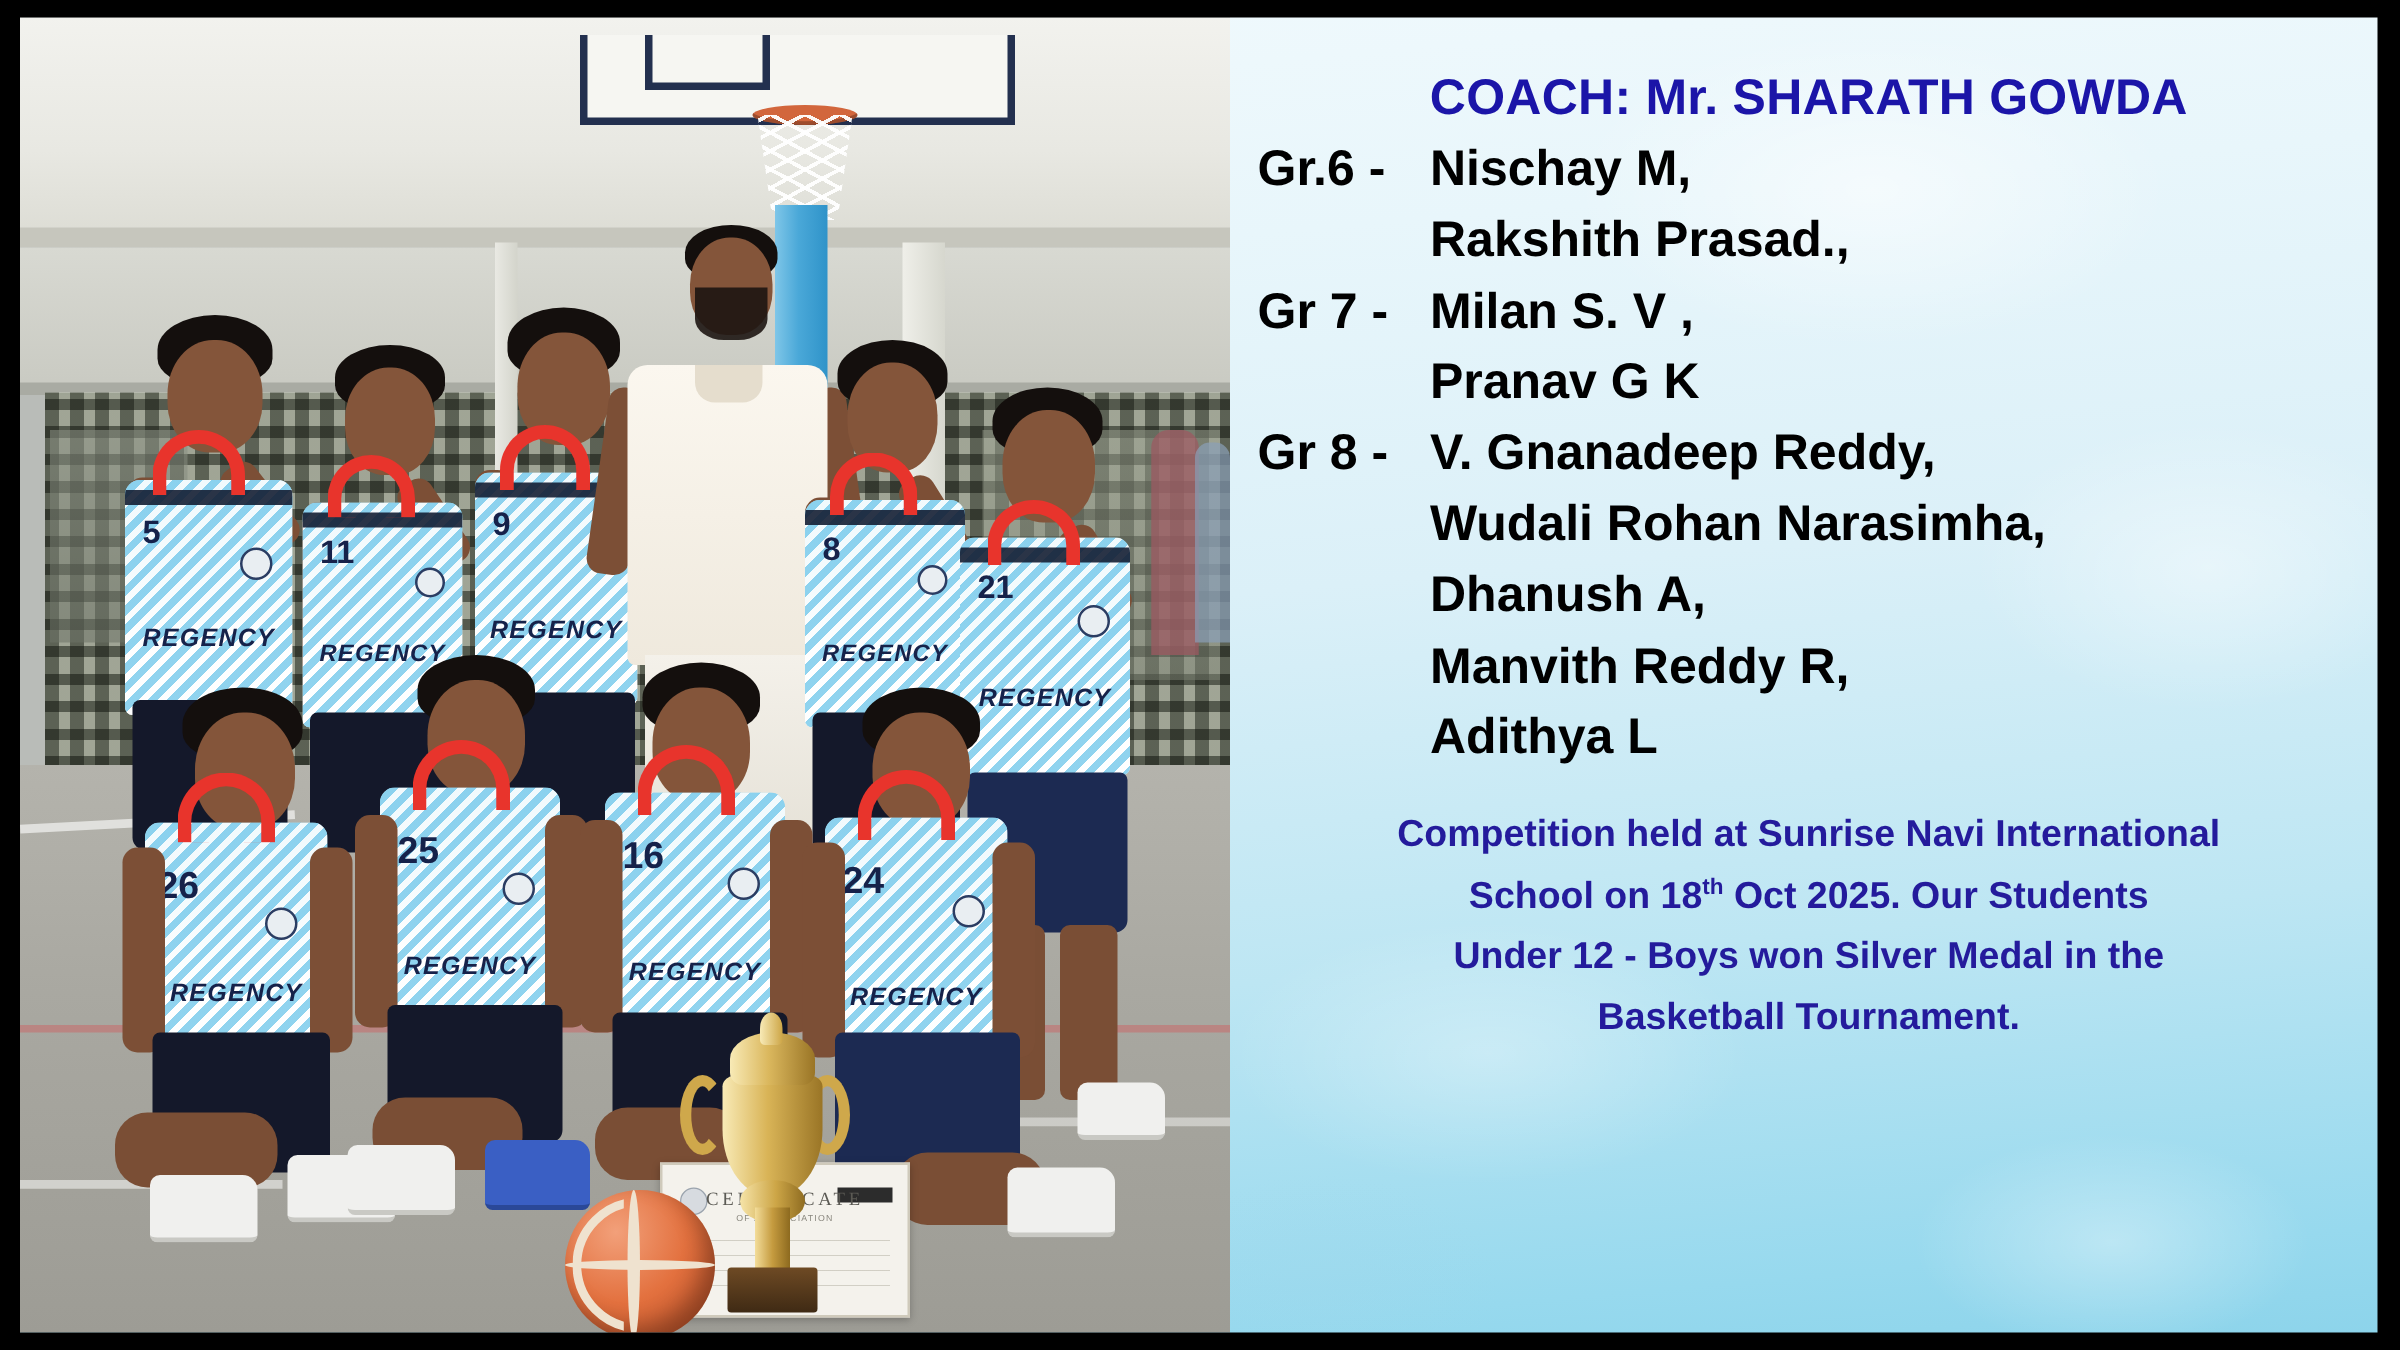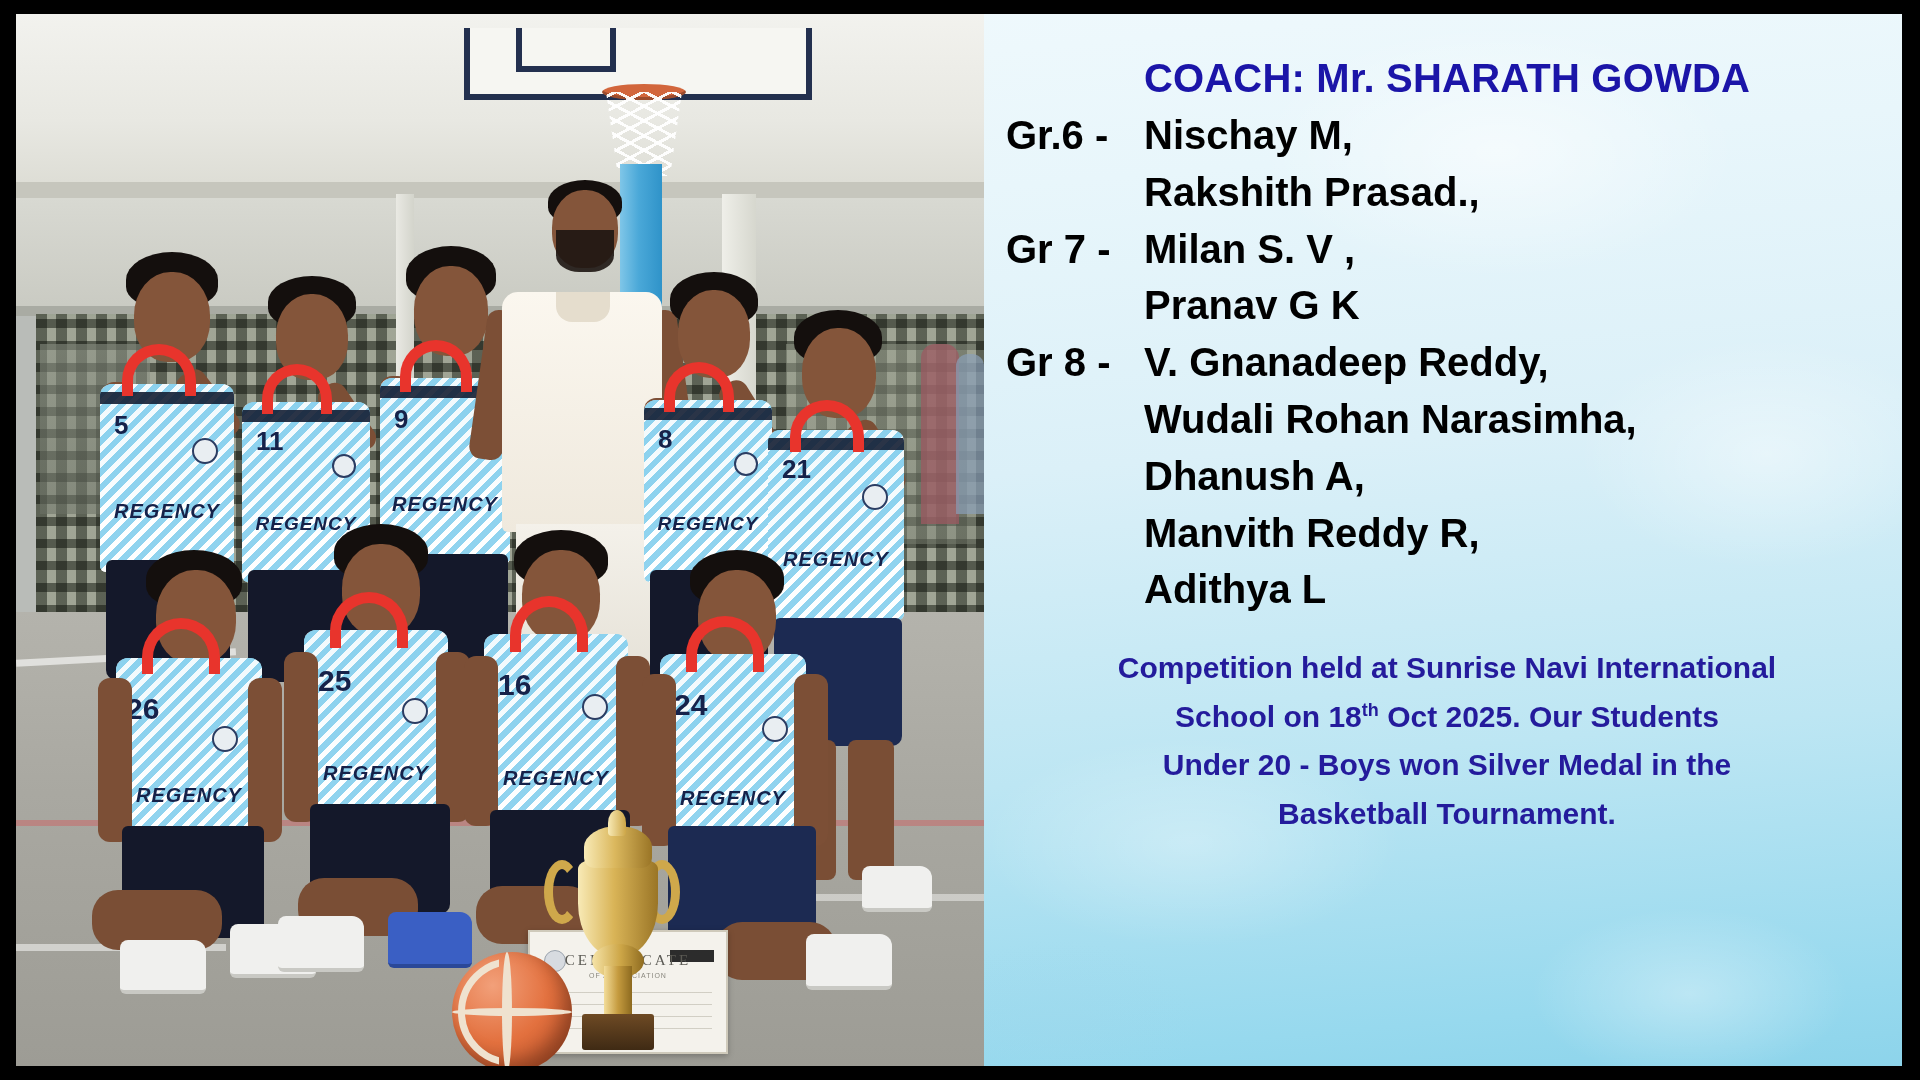--- a/index.html
+++ b/index.html
@@ -439,21 +439,21 @@
       </div>
       <div class="roster-row">
         <span class="grade"></span>
         <span class="pname">Adithya L</span>
       </div>
     </div>
 
     <div id="caption">
       <span>Competition held at Sunrise Navi International</span><br>
       <span>School on 18</span><sup>th</sup><span> Oct 2025. Our Students</span><br>
-      <span>Under 20 - Boys won Silver Medal in the</span><br>
+      <span>Under 12 - Boys won Silver Medal in the</span><br>
       <span>Basketball Tournament.</span>
     </div>
   </div>
 
   <div id="frame-top"></div>
   <div id="frame-bottom"></div>
   <div id="frame-left"></div>
   <div id="frame-right"></div>
 </div>
 

